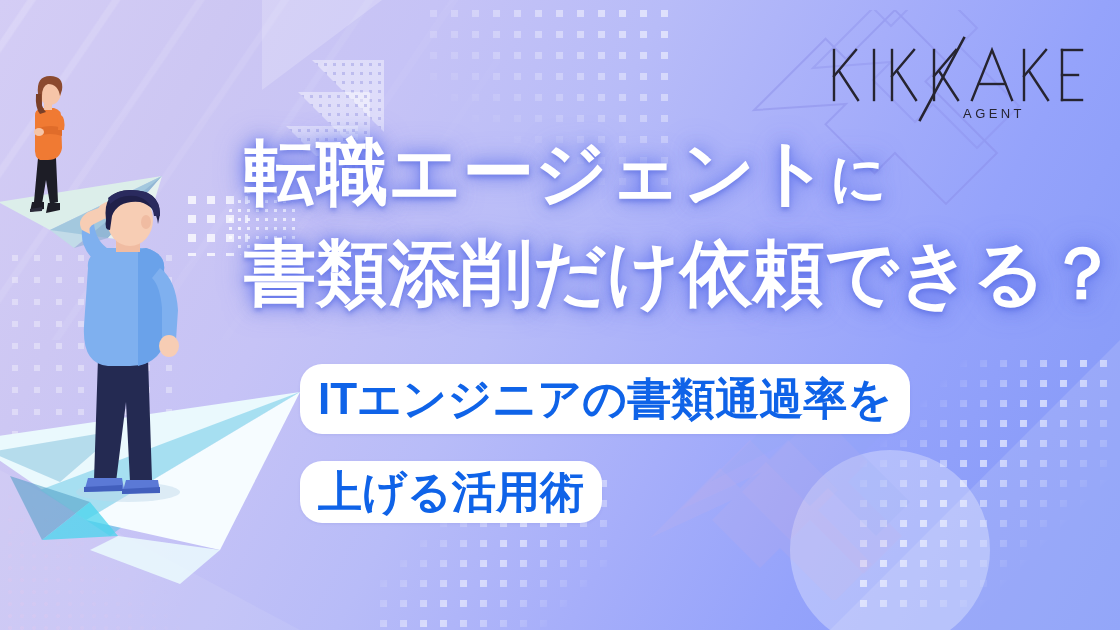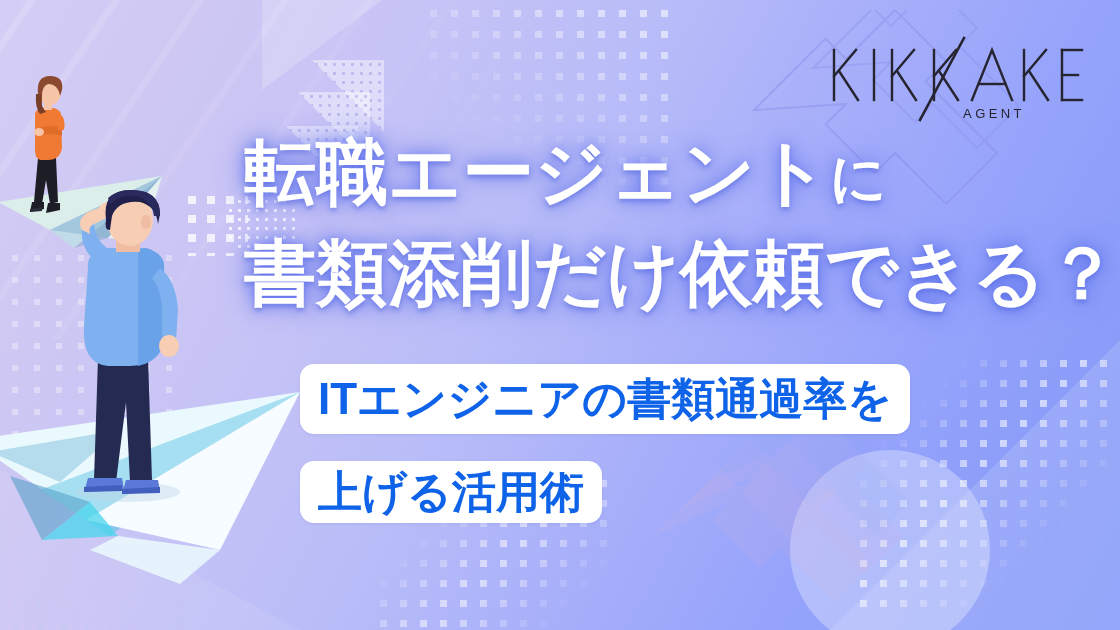--- a/index.html
+++ b/index.html
@@ -189,21 +189,21 @@
   }
   .hl-line { white-space:nowrap; display:block; }
   .hl-line.l1 { font-size:72px; }
   .hl-line.l2 { font-size:72px; margin-top:28px; }
   .hl-small { font-size:56px; }
 
   
   .pill {
     position:absolute;
     background:#ffffff;
-    border-radius:14px;
+    border-radius:22px;
     color:#0f63e8;
     font-weight:700;
     font-size:44px;
     line-height:1;
     display:flex; align-items:center;
     padding:0 18px;
     white-space:nowrap;
     box-shadow:0 1px 3px rgba(80,90,200,.12);
   }
   #pill-1 { left:300px; top:364px; height:70px; }

